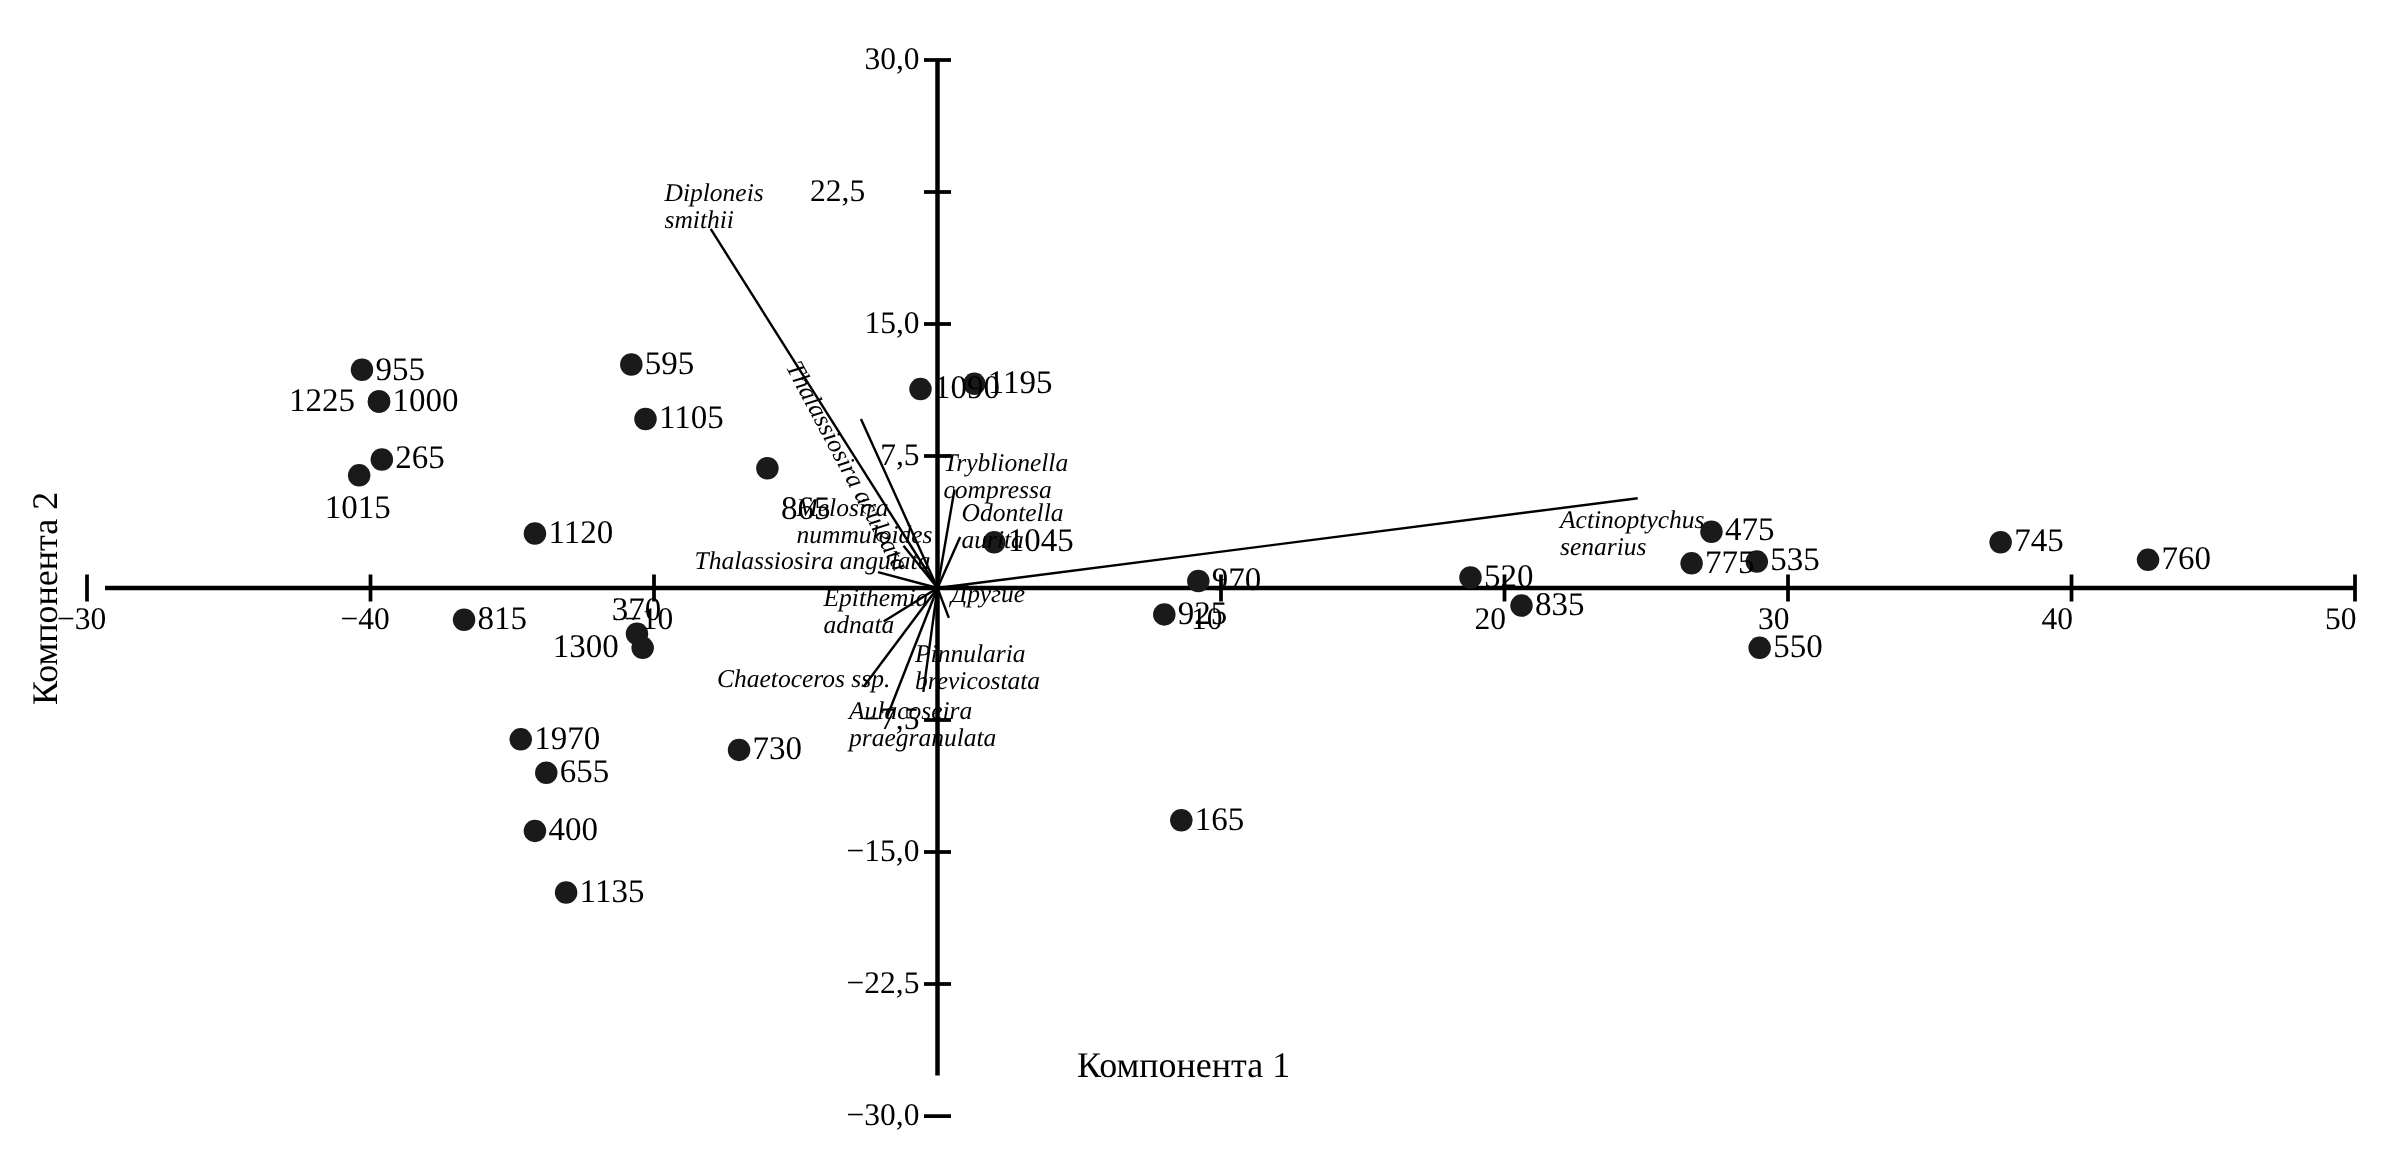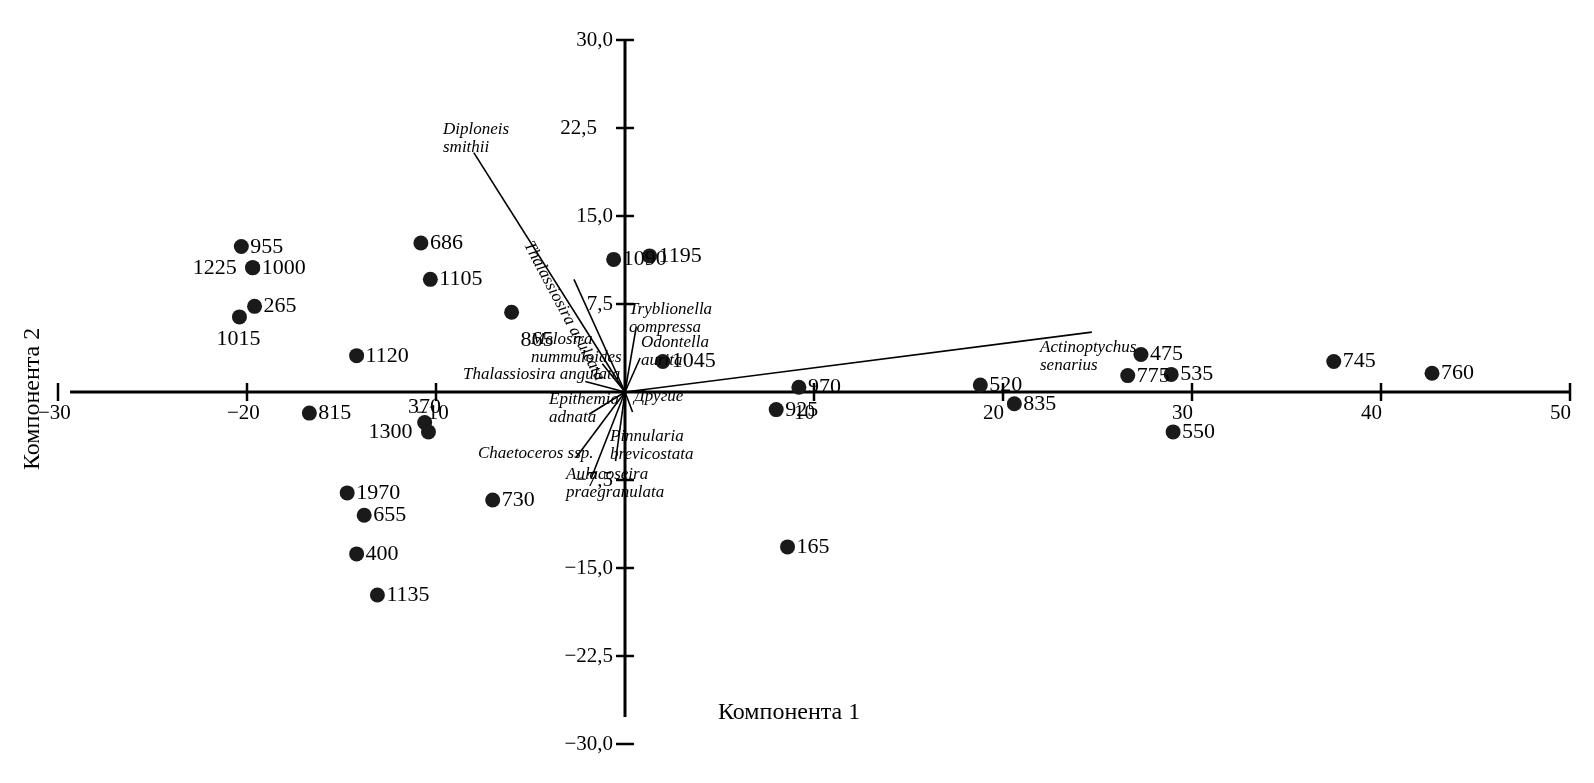--- a/index.html
+++ b/index.html
@@ -149,43 +149,43 @@
         <circle class="dot" cx="347.17" cy="492.90666666666664" r="7.5"></circle>
         <circle class="dot" cx="364.18" cy="515.2" r="7.5"></circle>
         <circle class="dot" cx="356.62000000000006" cy="553.92" r="7.5"></circle>
         <circle class="dot" cx="377.41" cy="594.9866666666667" r="7.5"></circle>
         <circle class="dot" cx="787.54" cy="546.88" r="7.5"></circle>
       </g>
   </svg>
 
   <div id="tick-labels">
       <div class="tick-lbl" style="left: 38px; top: 400px;">−30</div>
-      <div class="tick-lbl" style="left: 227px; top: 400px;">−20</div>
+      <div class="tick-lbl" style="left: 227px; top: 400px;">−40</div>
       <div class="tick-lbl" style="left: 416px; top: 400px;">−10</div>
       <div class="tick-lbl" style="left: 794px; top: 400px;">10</div>
       <div class="tick-lbl" style="left: 983px; top: 400px;">20</div>
       <div class="tick-lbl" style="left: 1172px; top: 400px;">30</div>
       <div class="tick-lbl" style="left: 1361px; top: 400px;">40</div>
       <div class="tick-lbl" style="left: 1550px; top: 400px;">50</div>
       <div class="tick-lbl" style="text-align: right; left: 545px; width: 68px; top: 27px; font-family: Liberation Serif, serif;">30,0</div>
-      <div class="tick-lbl" style="text-align: right; left: 529px; width: 68px; top: 115px;">22,5</div>
+      <div class="tick-lbl" style="text-align: left; left: 540px; width: 68px; top: 115px;">22,5</div>
       <div class="tick-lbl" style="text-align: right; left: 545px; width: 68px; top: 203px;">15,0</div>
       <div class="tick-lbl" style="text-align: right; left: 545px; width: 68px; top: 291px;">7,5</div>
       <div class="tick-lbl" style="text-align: right; left: 545px; width: 68px; top: 467px;">−7,5</div>
       <div class="tick-lbl" style="text-align: right; left: 545px; width: 68px; top: 555px;">−15,0</div>
       <div class="tick-lbl" style="text-align: right; left: 545px; width: 68px; top: 643px;">−22,5</div>
       <div class="tick-lbl" style="text-align: right; left: 545px; width: 68px; top: 731px;">−30,0</div>
     </div>
   <div id="point-labels">
       <div class="pt-lbl" style="left: 250.33px; top: 232.507px;">955</div>
       <div class="pt-lbl" style="left: 261.67px; top: 253.627px;">1000</div>
       <div class="pt-lbl" style="left: 192.67px; top: 253.627px;">1225</div>
       <div class="pt-lbl" style="left: 263.56px; top: 292.347px;">265</div>
       <div class="pt-lbl" style="left: 216.44px; top: 324.907px;">1015</div>
-      <div class="pt-lbl" style="left: 429.88px; top: 228.987px;">686</div>
+      <div class="pt-lbl" style="left: 429.88px; top: 228.987px;">595</div>
       <div class="pt-lbl" style="left: 439.33px; top: 265.36px;">1105</div>
       <div class="pt-lbl" style="left: 520.6px; top: 298.213px; margin-top: 28px;">865</div>
       <div class="pt-lbl" style="left: 365.62px; top: 341.627px;">1120</div>
       <div class="pt-lbl" style="left: 622.66px; top: 245.413px;">1090</div>
       <div class="pt-lbl" style="left: 658.57px; top: 241.893px;">1195</div>
       <div class="pt-lbl" style="left: 671.8px; top: 347.493px;">1045</div>
       <div class="pt-lbl" style="left: 1149.97px; top: 340.453px;">475</div>
       <div class="pt-lbl" style="left: 1136.74px; top: 361.573px;">775</div>
       <div class="pt-lbl" style="left: 1180.21px; top: 360.4px;">535</div>
       <div class="pt-lbl" style="left: 1342.75px; top: 347.493px;">745</div>

